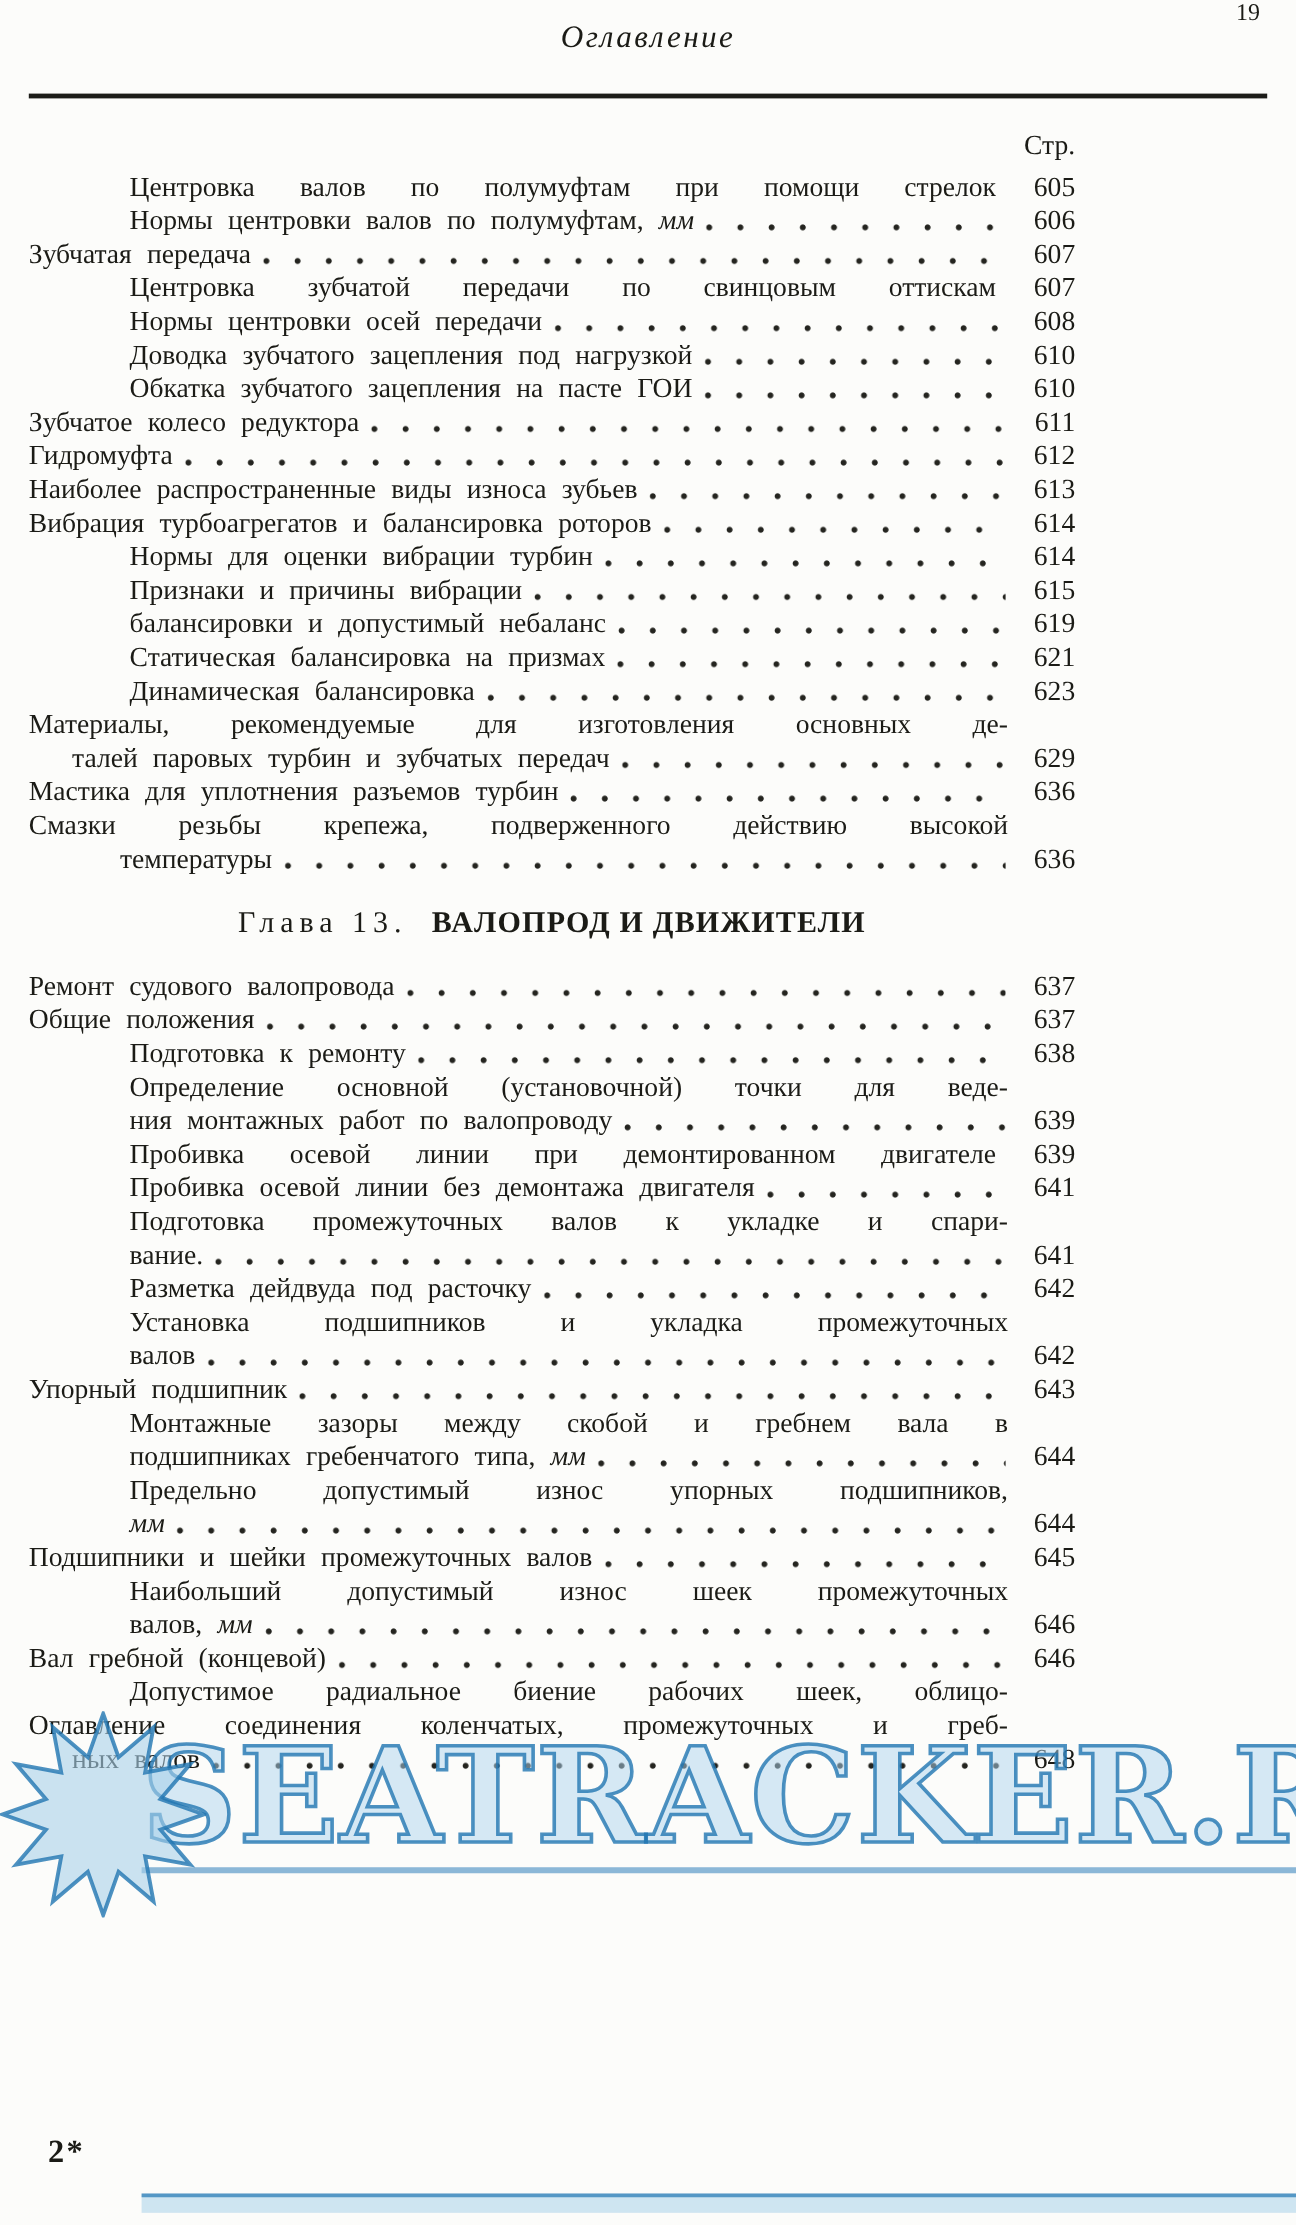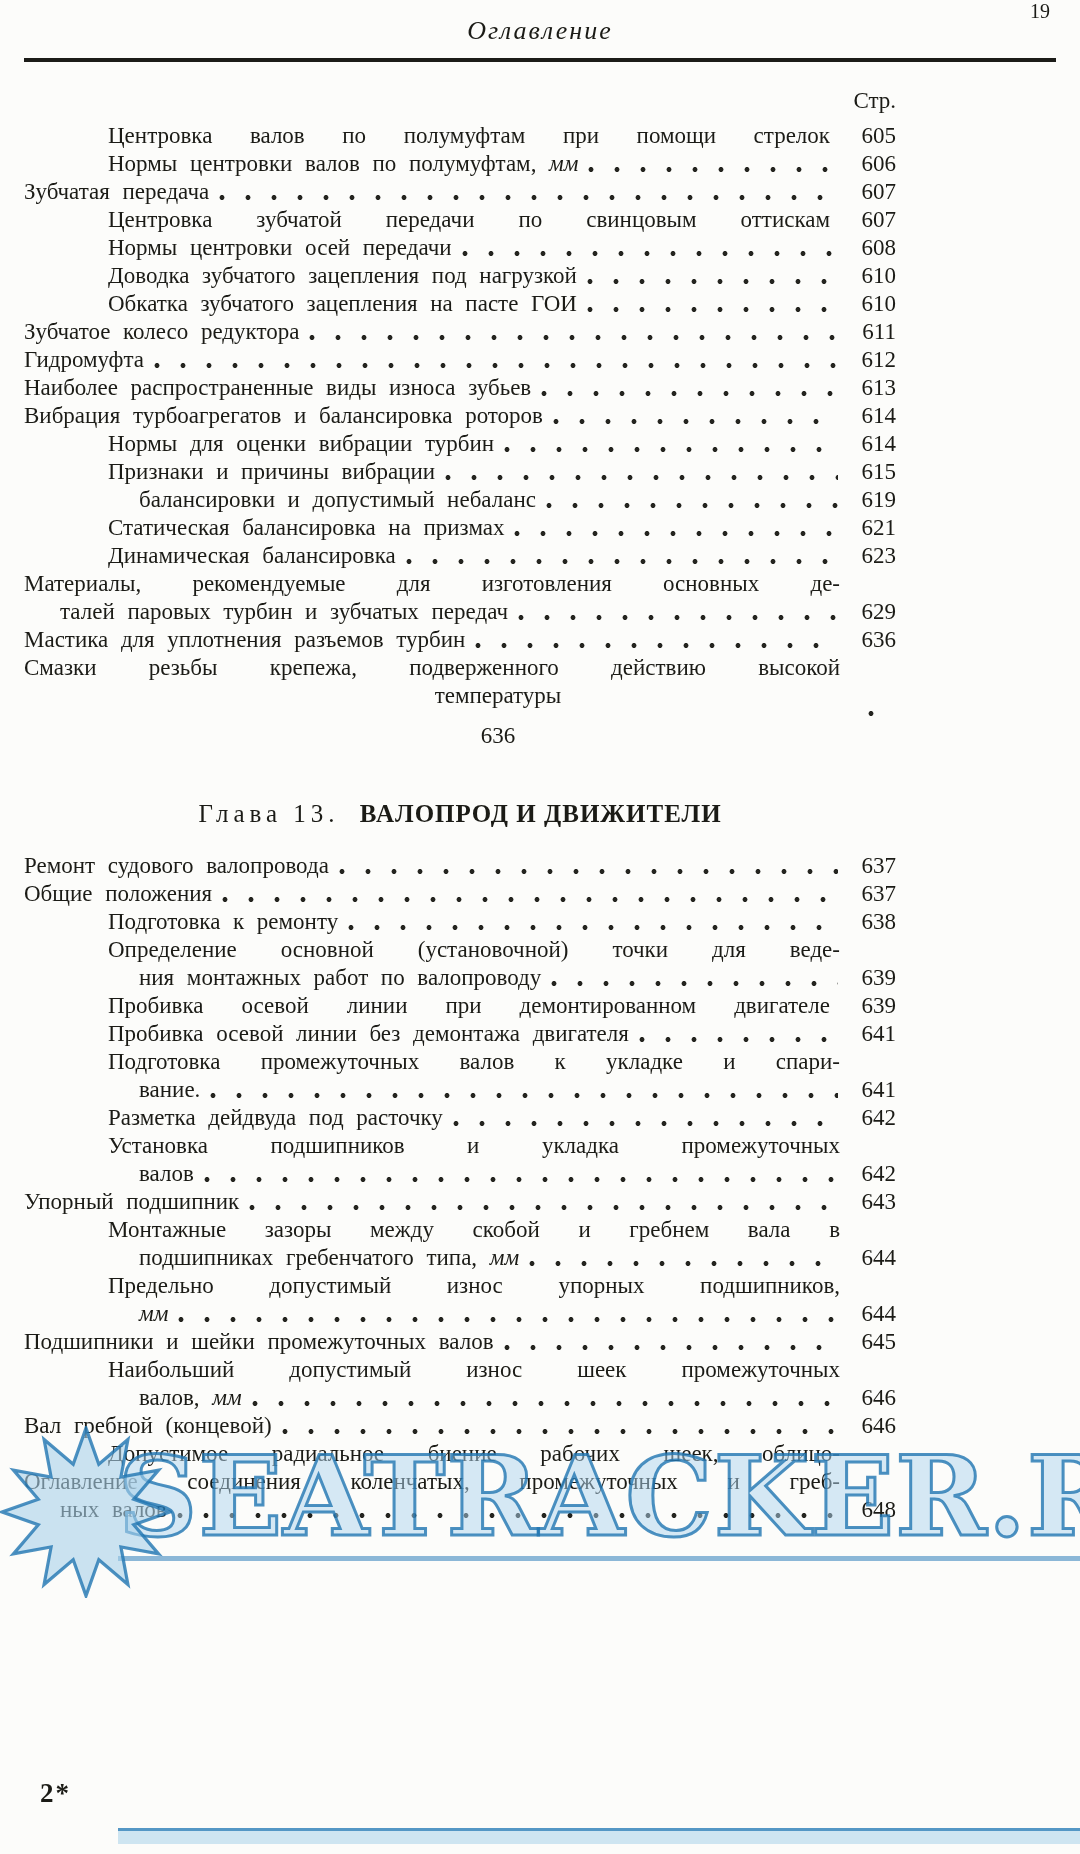--- a/index.html
+++ b/index.html
@@ -9,21 +9,21 @@
     background:#fcfcfa;
     color:#1b1b16;
     font-family:"Liberation Serif","DejaVu Serif",serif;
     font-size:23px;
     overflow:hidden;
   }
   
   .header{
     position:relative;
     margin:0 24px;
-    padding-top:12px;
+    padding-top:32px;
     height:40px;
   }
   .running-title{
     position:absolute;left:0;right:0;top:16px;
     text-align:center;
     font-style:italic;
     font-size:26px;
     letter-spacing:2px;
   }
   .hdr-pagenum{
@@ -46,23 +46,23 @@
     font-size:23px;
   }
   .line{
     display:flex;
     align-items:center;
     line-height:28px;
     word-spacing:0.30em;
   }
   .ind-top  {margin-left:0;}
   .ind-topc {margin-left:36px;}
-  .ind-topc2{margin-left:76px;flex-direction:column;}
+  .ind-topc2{margin-left:76px;}
   .ind-sub  {margin-left:84px;}
-  .ind-subc {margin-left:115px;}
+  .ind-subc {margin-left:84px;}
   .txt{white-space:nowrap;}
   .txt i{font-style:italic;}
   .mode-full .txt{
     flex:1;
     white-space:normal;
     text-align:justify;
     text-align-last:justify;
     margin-right:56px;
   }
   .mode-spread .txt{

